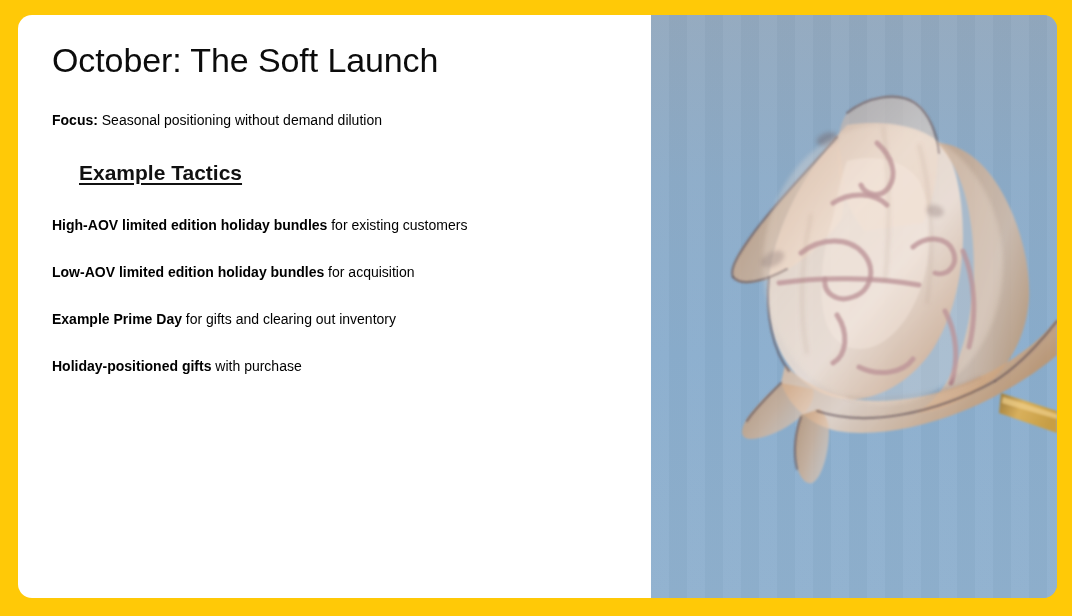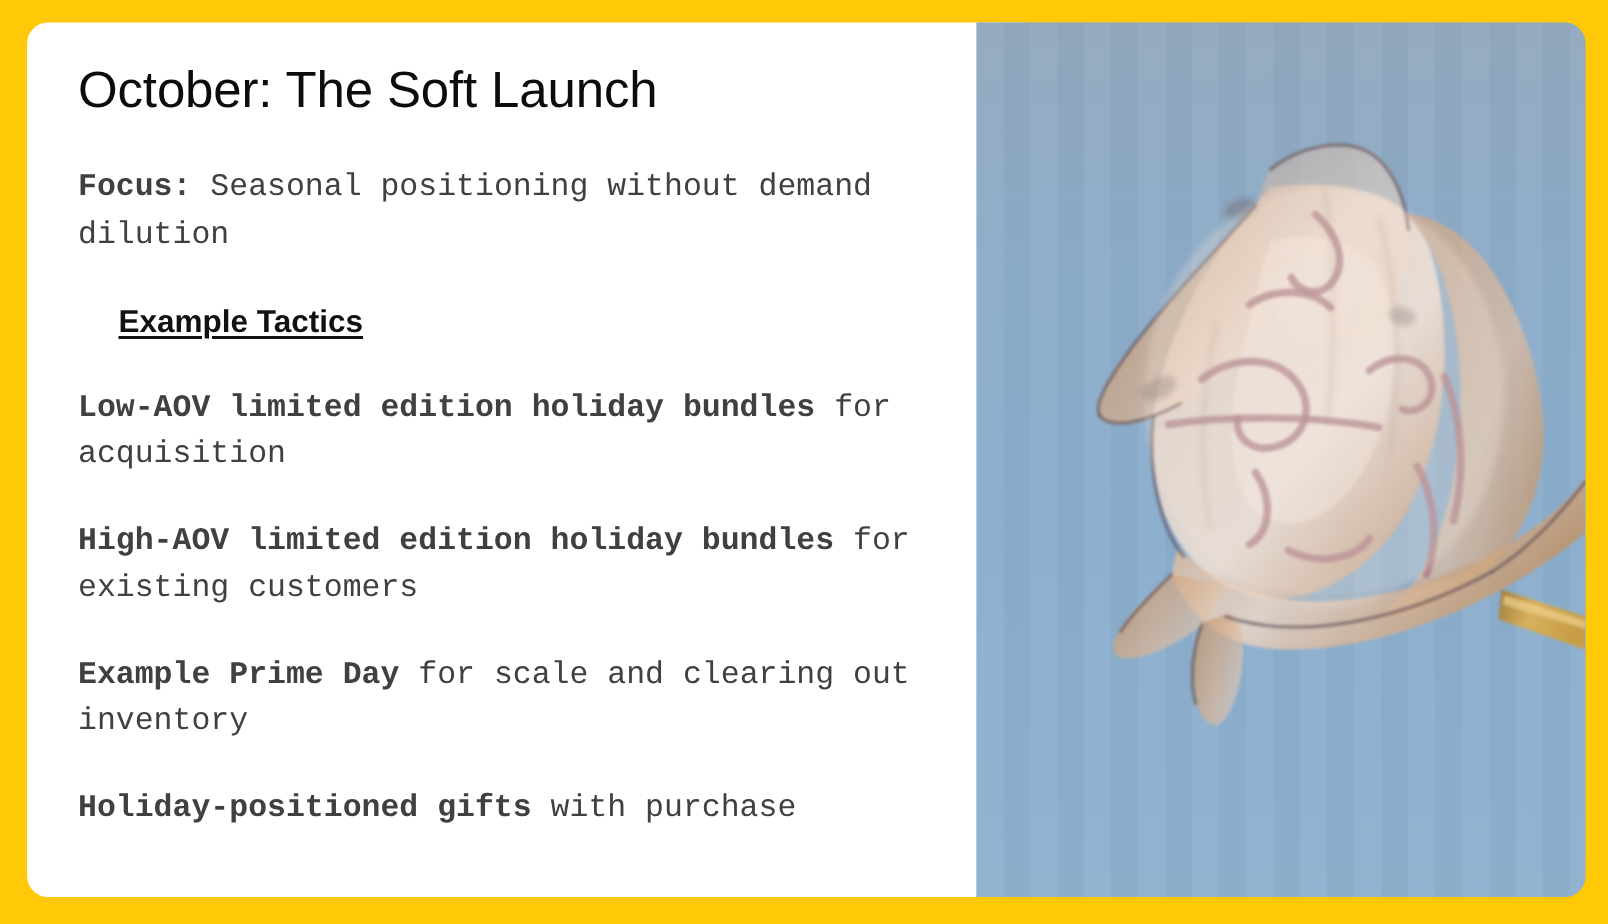--- a/index.html
+++ b/index.html
@@ -39,26 +39,25 @@
     font-size: 34px;
     font-weight: 400;
     color: #0c0c0c;
     line-height: 1.16;
     letter-spacing: -0.1px;
     margin: 0 0 30px 0;
     white-space: nowrap;
   }
 
   .body-block {
-    font-size: 21px;
+    font-size: 14px;
     line-height: 1.5;
-    color: #404040;
+    color: #000000;
     margin: 0 0 26px 0;
     max-width: 560px;
-    font-family: Liberation Mono, monospace;
   }
   .body-block:last-child { margin-bottom: 16px; }
 
   .body-block b {
     font-weight: 700;
   }
 
   .section-heading {
     font-size: 21px;
     line-height: 1.5;
@@ -122,25 +121,25 @@
 
   <div class="content-card">
     <div class="card-inner">
 
       <h1 class="slide-title">October: The Soft Launch</h1>
 
       <p class="body-block"><b>Focus:</b><span> Seasonal positioning without demand dilution</span></p>
 
       <p class="section-heading"><span class="u">Example Tactics</span></p>
 
+      <p class="body-block"><b>High-AOV limited edition holiday bundles</b><span> for existing customers</span></p>
+
       <p class="body-block"><b>Low-AOV limited edition holiday bundles</b><span> for acquisition</span></p>
 
-      <p class="body-block"><b>High-AOV limited edition holiday bundles</b><span> for existing customers</span></p>
-
-      <p class="body-block"><b>Example Prime Day</b><span> for scale and clearing out inventory</span></p>
+      <p class="body-block"><b>Example Prime Day</b><span> for gifts and clearing out inventory</span></p>
 
       <p class="body-block"><b>Holiday-positioned gifts</b><span> with purchase</span></p>
 
     </div>
   </div>
 
   <div class="photo-panel">
     <div class="sky"></div>
 
     <svg class="photo-svg" viewBox="0 0 406 583" preserveAspectRatio="none">

